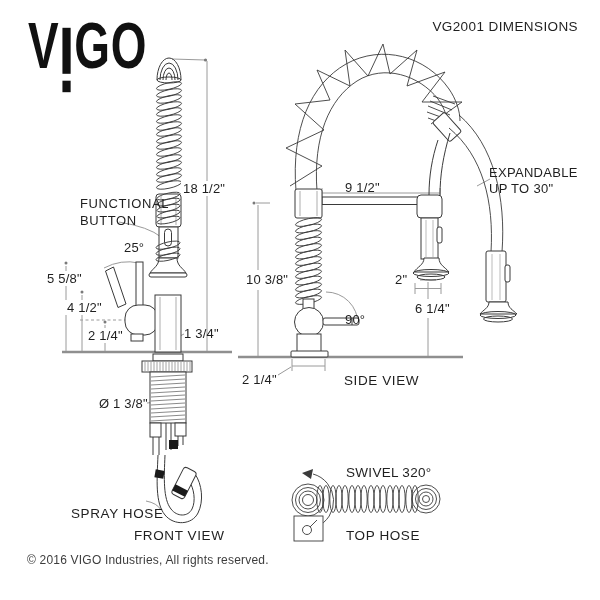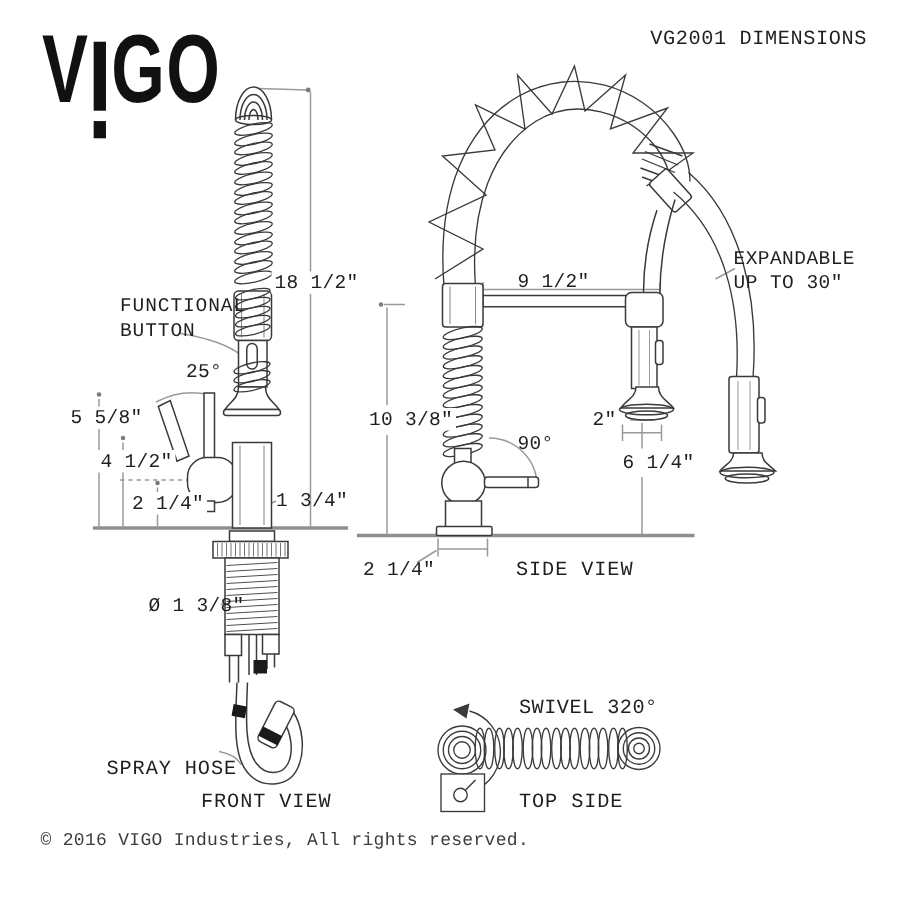--- a/index.html
+++ b/index.html
@@ -5,21 +5,21 @@
   html,body{margin:0;padding:0}
   body{
     width:600px;height:600px;position:relative;overflow:hidden;
     background:var(--background,#fff);
     font-family:"Liberation Sans",sans-serif;
     color:var(--ink,#1f1f1f);
   }
   .stage{position:absolute;left:0;top:0;width:600px;height:600px}
   .lbl{
     position:absolute;font-size:13px;line-height:15px;white-space:nowrap;
-    color:var(--ink,#1f1f1f);letter-spacing:.2px;font-family:Liberation Mono, monospace;
+    color:var(--ink,#1f1f1f);letter-spacing:.2px;
   }
   .bg{background:var(--background,#fff);padding:0 2px}
   .caption{font-size:13.5px;letter-spacing:.6px}
   .wrap{white-space:normal}
   .title{right:22px;top:19px;font-size:13.5px;letter-spacing:.4px}
   .func{left:80px;top:195px;width:92px;line-height:17px;font-size:13px;letter-spacing:.6px}
   .expand{left:489px;top:165px;width:96px;line-height:16px;letter-spacing:.3px}
   .copyright{left:27px;top:553px;font-size:12px;letter-spacing:.2px;color:var(--copyright,#3d3d3d)}
   
   .logo{
@@ -329,23 +329,23 @@
 <div class="lbl bg" style="left:45px;top:271px">5 5/8"</div>
 <div class="lbl bg" style="left:65px;top:300px">4 1/2"</div>
 <div class="lbl bg" style="left:86px;top:328px">2 1/4"</div>
 <div class="lbl" style="left:184px;top:326px">1 3/4"</div>
 <div class="lbl" style="left:99px;top:396px">Ø 1 3/8"</div>
 <div class="lbl caption" style="left:71px;top:506px">SPRAY HOSE</div>
 <div class="lbl caption" style="left:134px;top:528px">FRONT VIEW</div>
 
 <div class="lbl" style="left:345px;top:180px">9 1/2"</div>
 <div class="lbl bg" style="left:244px;top:272px">10 3/8"</div>
-<div class="lbl" style="left:345px;top:288px">90°</div>
+<div class="lbl" style="left:345px;top:312px">90°</div>
 <div class="lbl" style="left:395px;top:272px">2"</div>
 <div class="lbl bg" style="left:413px;top:301px">6 1/4"</div>
 <div class="lbl" style="left:242px;top:372px">2 1/4"</div>
 <div class="lbl caption" style="left:344px;top:373px">SIDE VIEW</div>
 <div class="lbl expand wrap">EXPANDABLE UP TO 30"</div>
 
 <div class="lbl caption" style="left:346px;top:465px;letter-spacing:.3px">SWIVEL 320°</div>
-<div class="lbl caption" style="left:346px;top:528px">TOP SIDE</div>
+<div class="lbl caption" style="left:346px;top:528px">TOP HOSE</div>
 
 <div class="lbl copyright">© 2016 VIGO Industries, All rights reserved.</div>
 
 </body></html>

